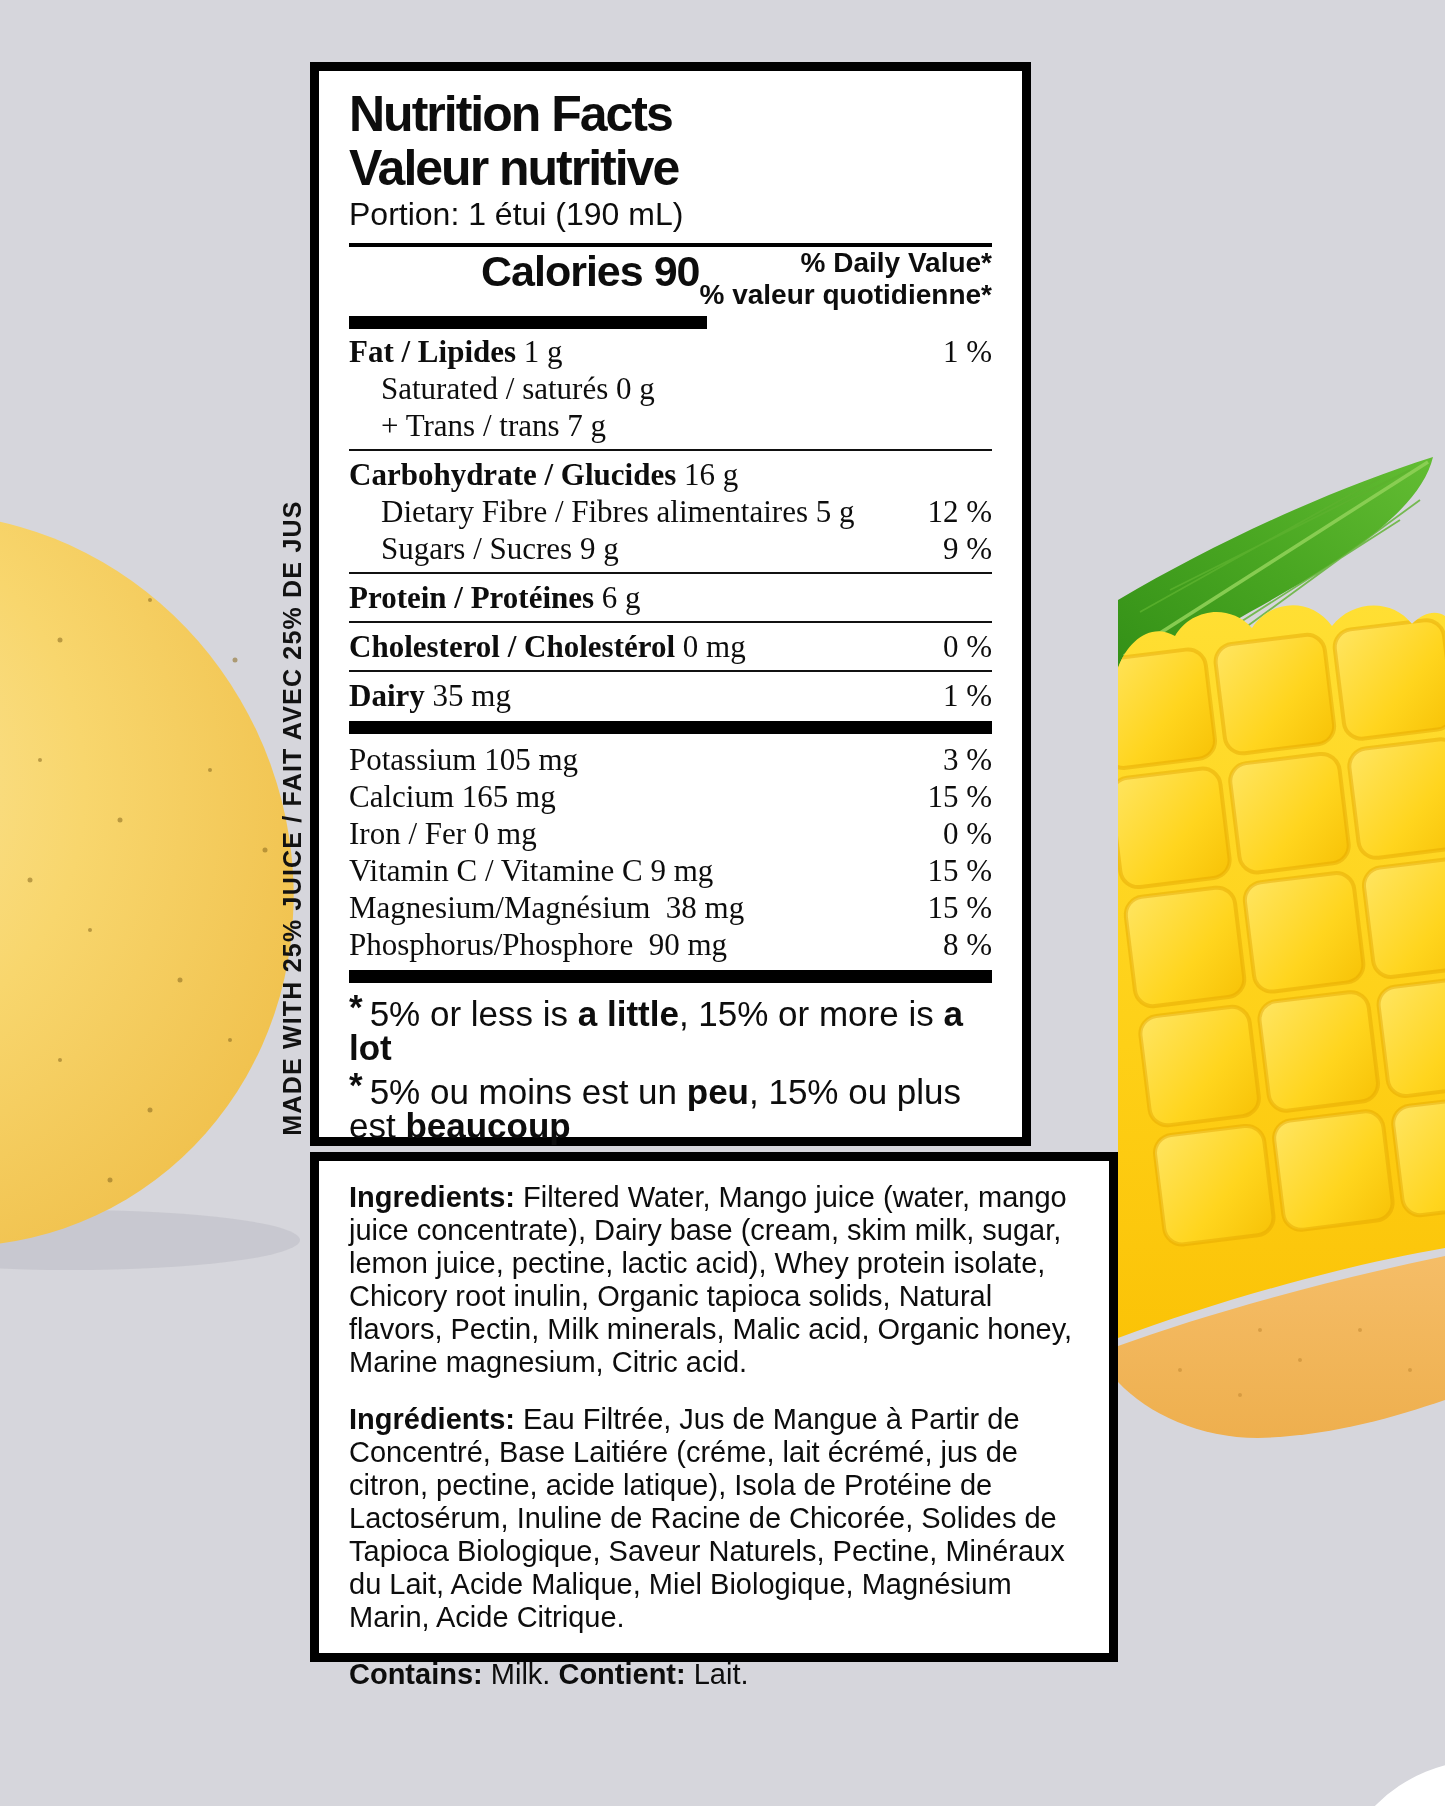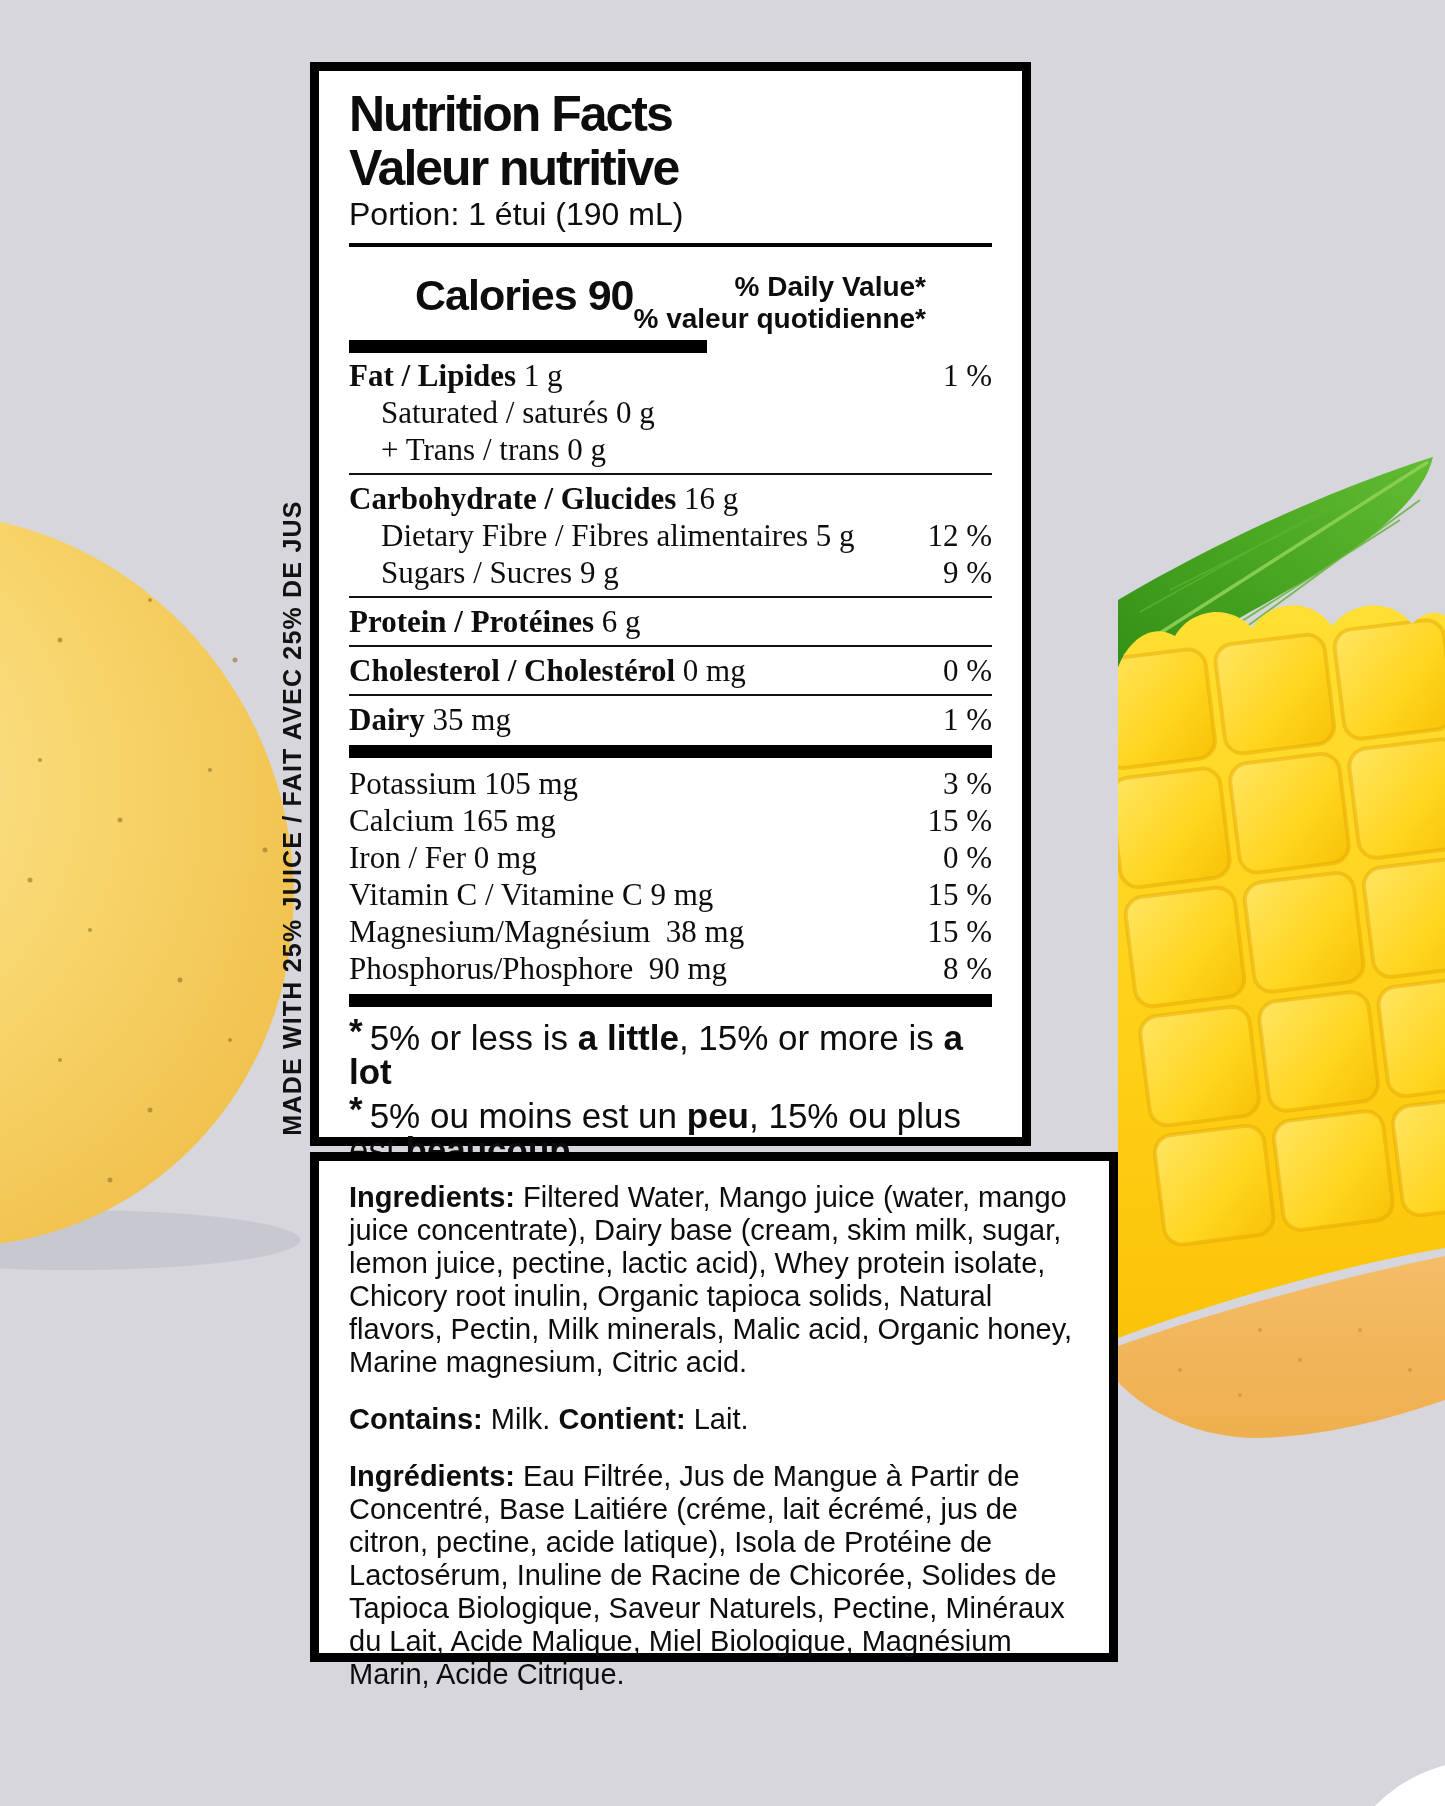--- a/index.html
+++ b/index.html
@@ -8,21 +8,21 @@
   .artwork{position:absolute;left:0;top:0;z-index:0;}
   .vtext{position:absolute;left:292px;top:818px;transform:translate(-50%,-50%) rotate(-90deg);
          white-space:nowrap;font-weight:bold;font-size:25px;letter-spacing:1.2px;color:#121212;z-index:2;}
   
   .nf-box{position:absolute;left:310px;top:62px;width:721px;height:1084px;background:#fff;
           border:9px solid #000;box-sizing:border-box;padding:16px 30px 0 30px;z-index:3;}
   .nf-title{font-size:50px;font-weight:bold;line-height:54px;letter-spacing:-2px;}
   .nf-serving{font-size:32px;line-height:38px;}
   .mt18{margin-top:18px;}
   .rule4{border-top:4px solid #000;margin-top:10px;}
-  .calrow{display:flex;justify-content:center;align-items:flex-start;margin-top:24px;}
+  .calrow{display:flex;justify-content:flex-end;align-items:flex-start;margin-top:0;}
   .calories{font-size:43px;font-weight:bold;letter-spacing:-1px;}
   .dvh{text-align:right;font-size:28px;font-weight:bold;line-height:32px;}
   .calbar{width:358px;height:13px;background:#000;margin-top:5px;}
   .rows{margin-top:4px;font-size:31px;}
   .nrow{display:flex;justify-content:space-between;line-height:37px;height:37px;font-family:Liberation Serif, serif;}
   .nrow .lbl{white-space:pre;}
   .nrow.ind .lbl{padding-left:32px;}
   .nrow .pct{text-align:right;}
   .rule-thin{border-top:2px solid #111;margin:5px 0;}
   .rule-thick{height:13px;background:#000;margin:7px 0;}
@@ -163,21 +163,21 @@
     <div class="rows">
         <div class="nrow">
           <span class="lbl"><b>Fat / Lipides</b><span> 1 g</span></span>
           <span class="pct">1 %</span>
         </div>
         <div class="nrow ind">
           <span class="lbl"><span>Saturated / saturés 0 g</span></span>
           <span class="pct"></span>
         </div>
         <div class="nrow ind">
-          <span class="lbl"><span>+ Trans / trans 0 g</span></span>
+          <span class="lbl"><span>+ Trans / trans 7 g</span></span>
           <span class="pct"></span>
         </div>
         <div class="rule-thin"></div>
         <div class="nrow">
           <span class="lbl"><b>Carbohydrate / Glucides</b><span> 16 g</span></span>
           <span class="pct"></span>
         </div>
         <div class="nrow ind">
           <span class="lbl"><span>Dietary Fibre / Fibres alimentaires 5 g</span></span>
           <span class="pct">12 %</span>
@@ -229,17 +229,17 @@
         <div class="rule-thick"></div>
       </div>
     <div id="footnotes">
         <div class="fn"><span class="star">*</span><span>5% or less is </span><b>a little</b><span>, 15% or more is </span><b>a lot</b></div>
         <div class="fn"><span class="star">*</span><span>5% ou moins est un </span><b>peu</b><span>, 15% ou plus est </span><b>beaucoup</b></div>
       </div>
   </div>
 
   <div class="ing-box" id="ingredients">
       <p><b>Ingredients:</b><span> Filtered Water, Mango juice (water, mango juice concentrate), Dairy base (cream, skim milk, sugar, lemon juice, pectine, lactic acid), Whey protein isolate, Chicory root inulin, Organic tapioca solids, Natural flavors, Pectin, Milk minerals, Malic acid, Organic honey, Marine magnesium, Citric acid.</span></p>
+      <p><b>Ingrédients:</b><span> Eau Filtrée, Jus de Mangue à Partir de Concentré, Base Laitiére (créme, lait écrémé, jus de citron, pectine, acide latique), Isola de Protéine de Lactosérum, Inuline de Racine de Chicorée, Solides de Tapioca Biologique, Saveur Naturels, Pectine, Minéraux du Lait, Acide Malique, Miel Biologique, Magnésium Marin, Acide Citrique.</span></p>
       <p><b>Contains:</b><span> Milk. </span><b>Contient:</b><span> Lait.</span></p>
-      <p><b>Ingrédients:</b><span> Eau Filtrée, Jus de Mangue à Partir de Concentré, Base Laitiére (créme, lait écrémé, jus de citron, pectine, acide latique), Isola de Protéine de Lactosérum, Inuline de Racine de Chicorée, Solides de Tapioca Biologique, Saveur Naturels, Pectine, Minéraux du Lait, Acide Malique, Miel Biologique, Magnésium Marin, Acide Citrique.</span></p>
     </div>
 
 </div>
 
 </body></html>

